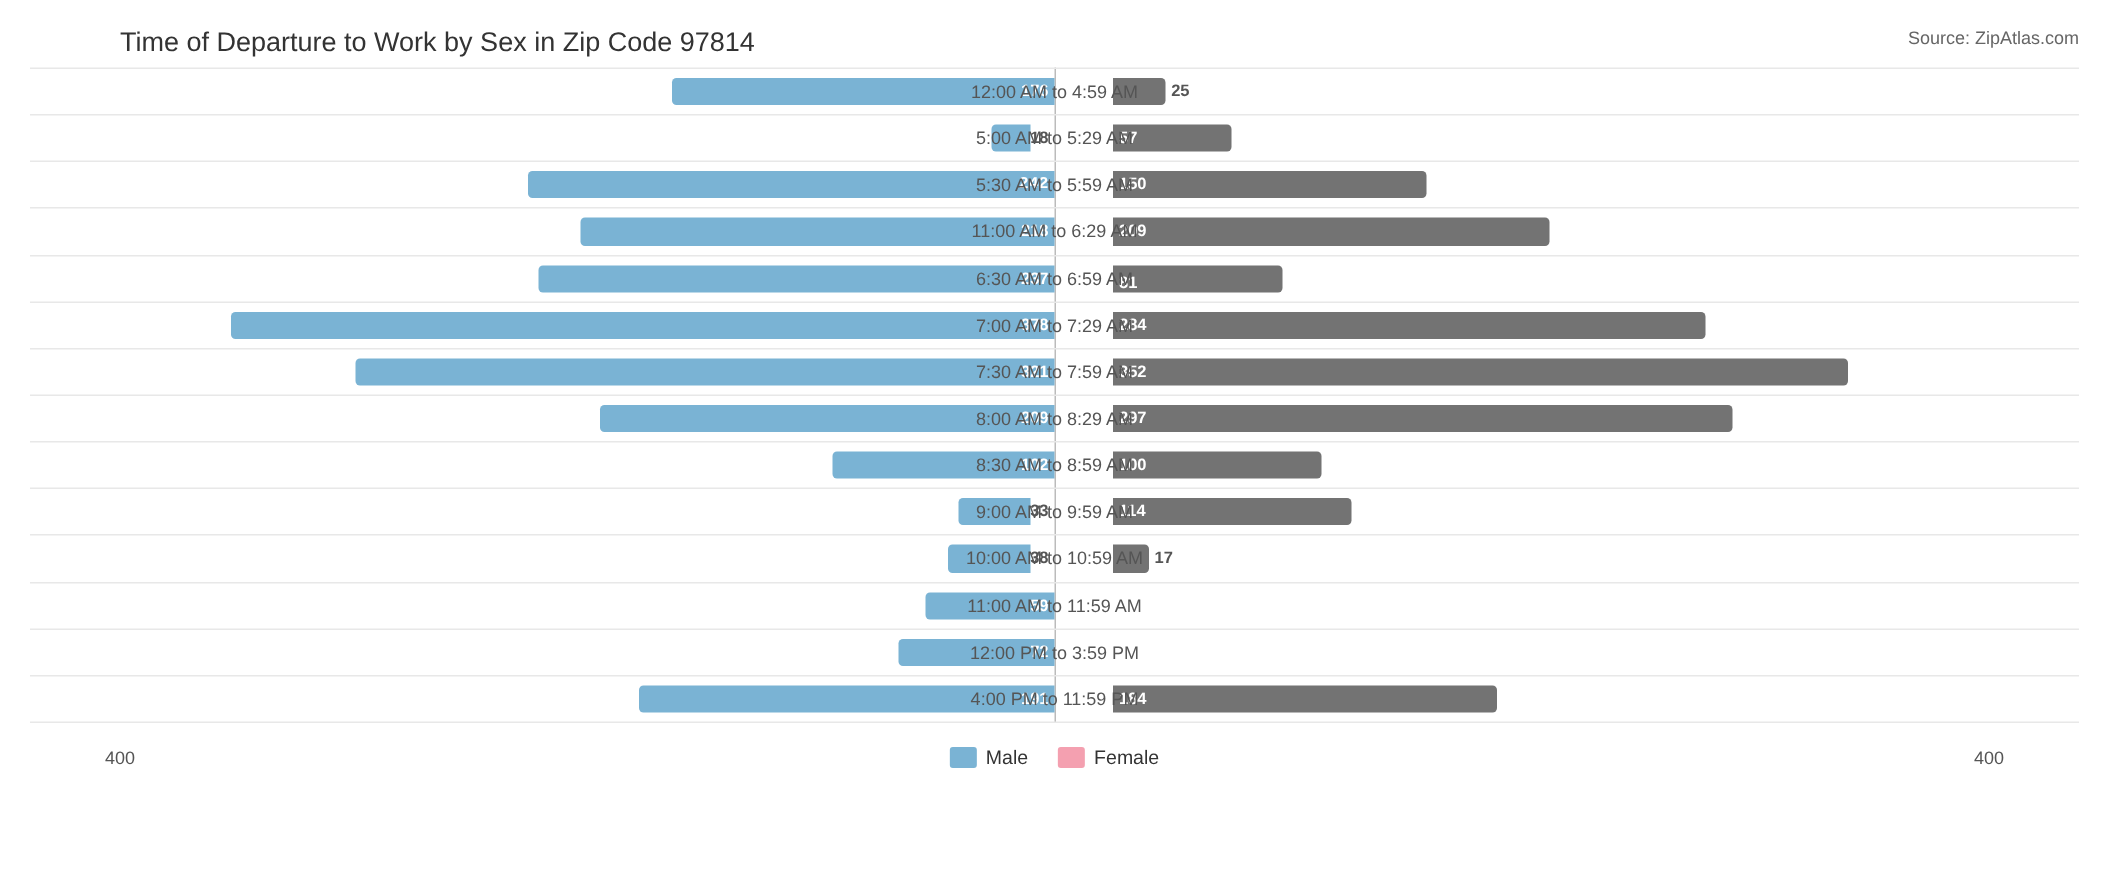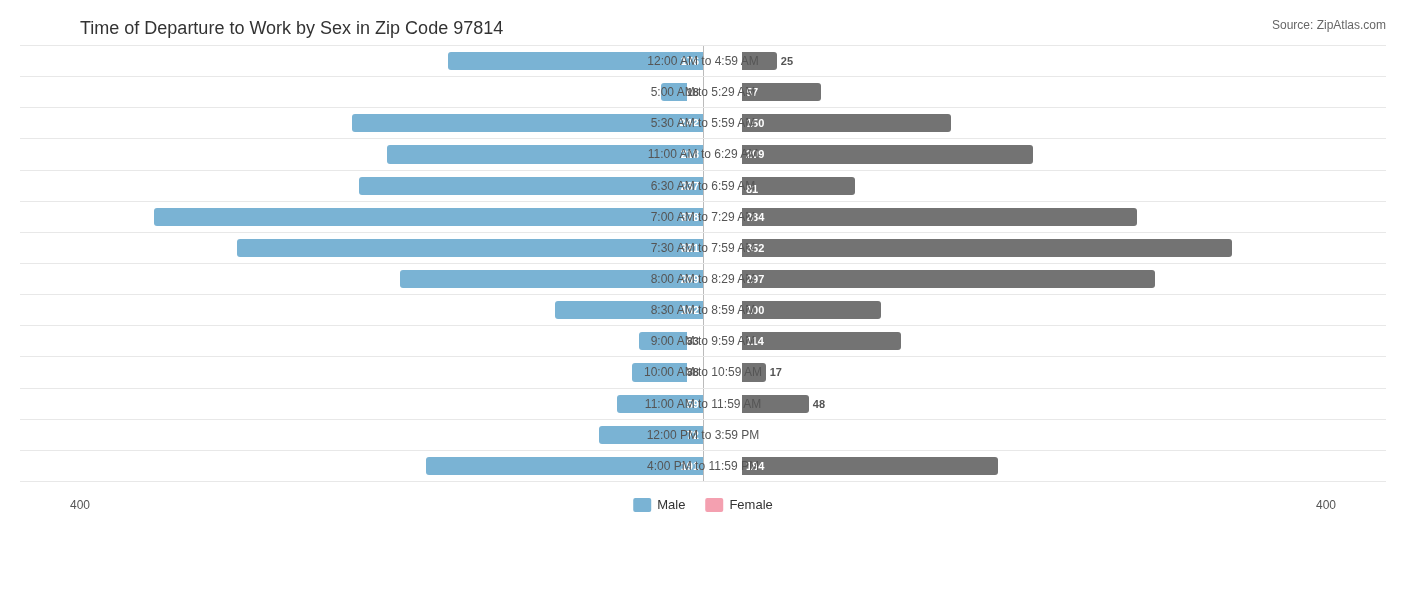--- a/index.html
+++ b/index.html
@@ -320,24 +320,20 @@
             <span class="bar-value-outside right-value-outside">17</span>
           </div>
         </div>
         <div class="bar-row">
           <div class="left-section">
             <div class="bar-blue" style="width: 12.5375%;">
               <span class="bar-value">59</span>
             </div>
           </div>
           <div class="label-center">11:00 AM to 11:59 AM</div>
-          <div class="right-section">
-            <div class="bar-pink" style="width: 10.2%;"></div>
-            <span class="bar-value-outside right-value-outside">48</span>
-          </div>
         </div>
         <div class="bar-row">
           <div class="left-section">
             <div class="bar-blue" style="width: 15.3%; text-align: right;">
               <span class="bar-value">72</span>
             </div>
           </div>
           <div class="label-center">12:00 PM to 3:59 PM</div>
         </div>
         <div class="bar-row">

